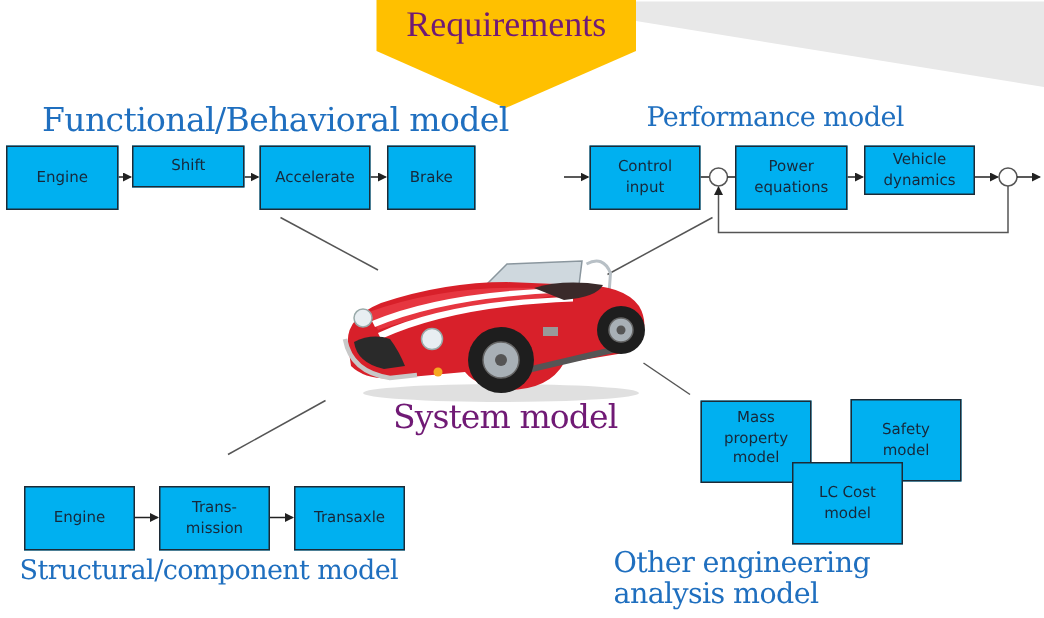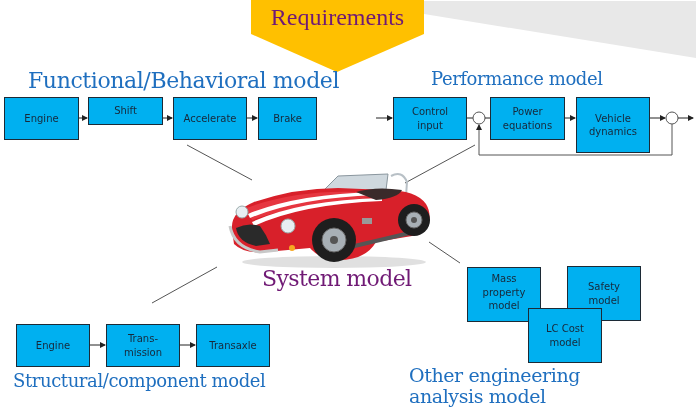--- a/index.html
+++ b/index.html
@@ -71,21 +71,21 @@
   <div class="box" style="left:4px; top:97px; width:75px; height:43px;">Engine</div>
   <div class="box" style="left:88px; top:97px; width:75px; height:28px;">Shift</div>
   <div class="box" style="left:173px; top:97px; width:74px; height:43px;">Accelerate</div>
   <div class="box" style="left:258px; top:97px; width:59px; height:43px;">Brake</div>
 
   <div class="heading" style="left:431px; top:70px; font-size:18px;">Performance model</div>
   <div class="box" style="left:393px; top:97px; width:74px; height:43px;">Control
 input</div>
   <div class="box" style="left:490px; top:97px; width:75px; height:43px;">Power
 equations</div>
-  <div class="box" style="left:576px; top:97px; width:74px; height:56px;">Vehicle
+  <div class="box" style="left:576px; top:97px; width:74px; height:33px;">Vehicle
 dynamics</div>
 
   <svg class="car" viewBox="0 0 210 102">
     <ellipse cx="108" cy="94" rx="92" ry="6" fill="#000" opacity="0.12"></ellipse>
 
     <path d="M98,22 L112,8 L162,6 L160,22 Z" fill="#cfd8de" stroke="#8a969e" stroke-width="1"></path>
     <path d="M165,8 Q176,2 181,14 L180,28" fill="none" stroke="#b8c0c6" stroke-width="2"></path>
 
     <path d="M6,62 Q4,44 28,34 Q70,20 112,20 L160,22 Q190,22 200,36 Q206,46 202,58 Q196,66 186,68 L150,74 Q140,92 112,92 Q92,90 84,80 L40,84 Q18,86 8,76 Z" fill="#d8202a"></path>
     <path d="M20,40 Q70,22 130,24 L160,26 Q140,30 110,34 Q60,40 26,52 Z" fill="#f04650" opacity="0.6"></path>

